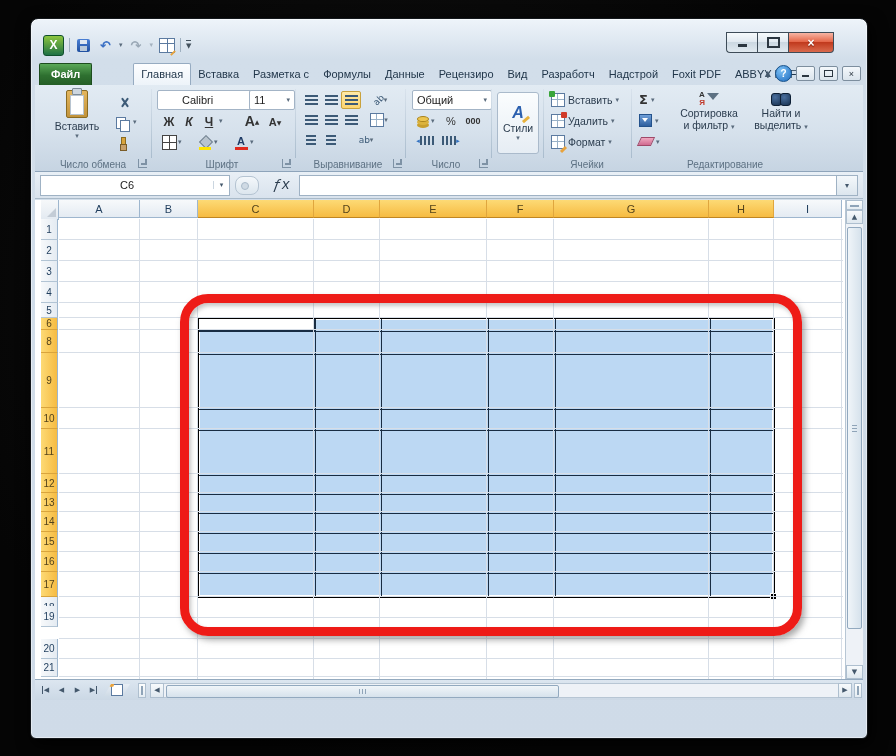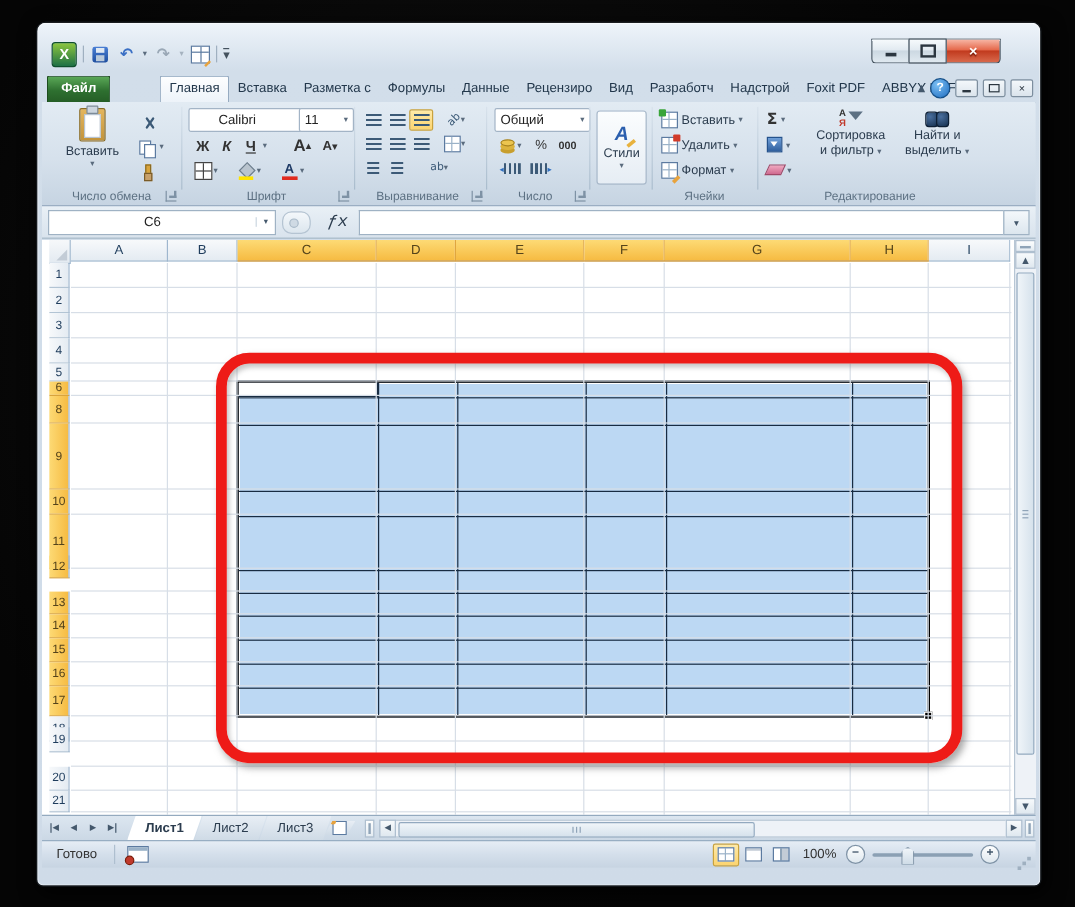--- a/index.html
+++ b/index.html
@@ -443,21 +443,21 @@
         <div class="rowh" style="top: 0px; height: 21px;">1</div>
         <div class="rowh" style="top: 21px; height: 21px;">2</div>
         <div class="rowh" style="top: 42px; height: 21px;">3</div>
         <div class="rowh" style="top: 63px; height: 21px;">4</div>
         <div class="rowh" style="top: 84px; height: 15px;">5</div>
         <div class="rowh hl" style="top: 99px; height: 12px;">6</div>
         <div class="rowh hl" style="top: 111px; height: 23px;">8</div>
         <div class="rowh hl" style="top: 134px; height: 55px;">9</div>
         <div class="rowh hl" style="top: 189px; height: 21px;">10</div>
         <div class="rowh hl" style="top: 210px; height: 45px;">11</div>
-        <div class="rowh hl" style="top: 244px; height: 19px;">12</div>
+        <div class="rowh hl" style="top: 255px; height: 19px;">12</div>
         <div class="rowh hl" style="top: 274px; height: 19px;">13</div>
         <div class="rowh hl" style="top: 293px; height: 20px;">14</div>
         <div class="rowh hl" style="top: 313px; height: 20px;">15</div>
         <div class="rowh hl" style="top: 333px; height: 20px;">16</div>
         <div class="rowh hl" style="top: 353px; height: 25px;">17</div>
         <div class="rowh" style="top: 378px; height: 21px;">18</div>
         <div class="rowh" style="top: 387px; height: 21px;">19</div>
         <div class="rowh" style="top: 420px; height: 20px;">20</div>
         <div class="rowh" style="top: 440px; height: 18px;">21</div>
       </div>
@@ -525,54 +525,27 @@
     <div class="navs">
       <div class="nav glyph">
           <span class="edge">◀</span>
         </div>
       <div class="nav glyph">◀</div>
       <div class="nav glyph">▶</div>
       <div class="nav glyph">
           <span class="edge2">▶</span>
         </div>
     </div>
-    <div class="stabs" id="stabs">
-        <div class="stab active">Лист1</div>
-        <div class="stab">Лист2</div>
-        <div class="stab">Лист3</div>
-      </div>
     <div class="newsheet">
         <span class="newsheetic"></span>
       </div>
     <div class="tsplit"></div>
     <div class="hscroll">
       <div class="hs-btn glyph">◀</div>
       <div class="hs-track">
           <div class="hs-thumb"></div>
         </div>
       <div class="hs-btn glyph">▶</div>
     </div>
     <div class="hdiv"></div>
   </div>
 
-  <div class="statusbar">
-    <span class="st-mode">Готово</span>
-    <span class="st-sep"></span>
-    <span class="macroic"></span>
-    <span class="st-spacer"></span>
-    <span class="vbtn active">
-        <span class="vic1"></span>
-      </span>
-    <span class="vbtn">
-        <span class="vic2"></span>
-      </span>
-    <span class="vbtn">
-        <span class="vic3"></span>
-      </span>
-    <span class="zoomtxt">100%</span>
-    <span class="zbtn">−</span>
-    <span class="ztrack">
-        <span class="zthumb"></span>
-      </span>
-    <span class="zbtn">+</span>
-    <span class="grip"></span>
-  </div>
 </div>
 
 </body></html>

